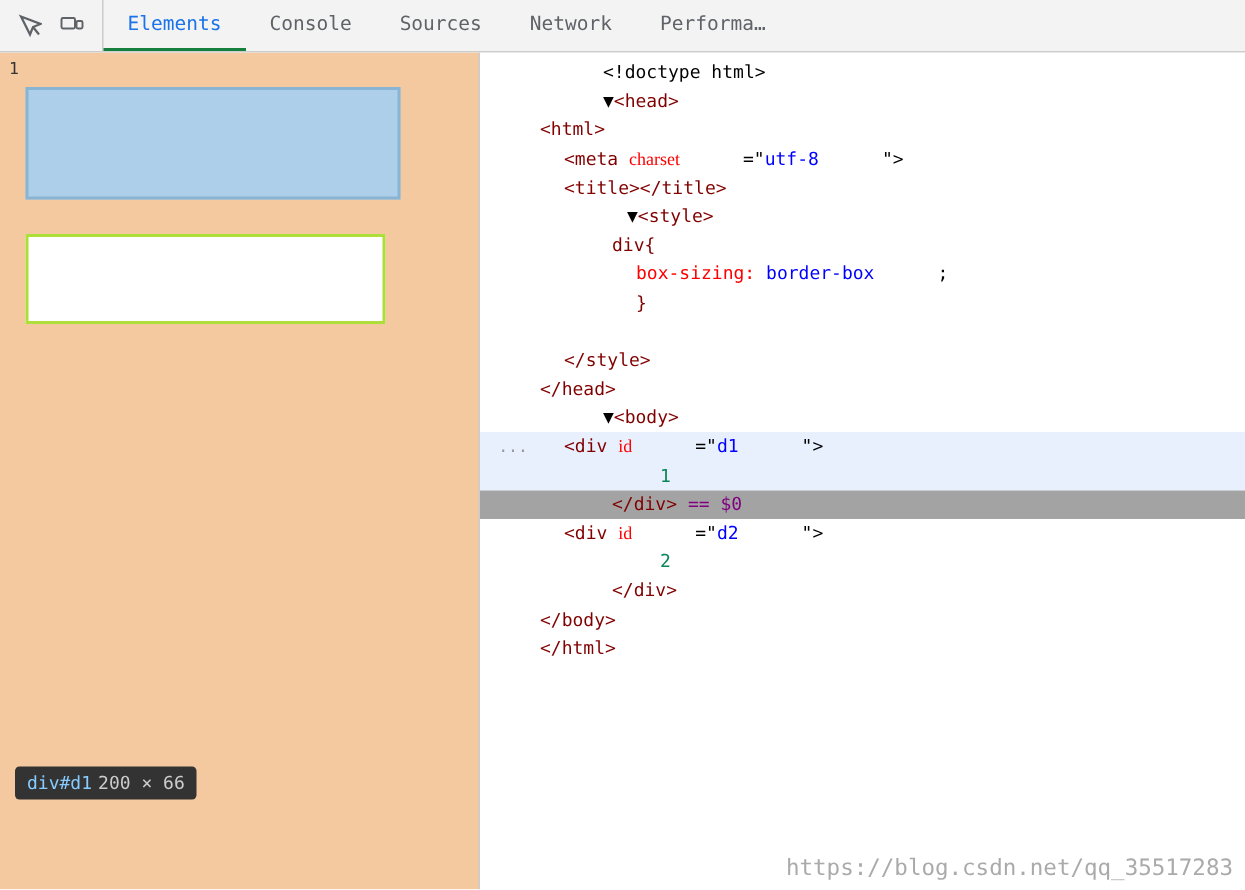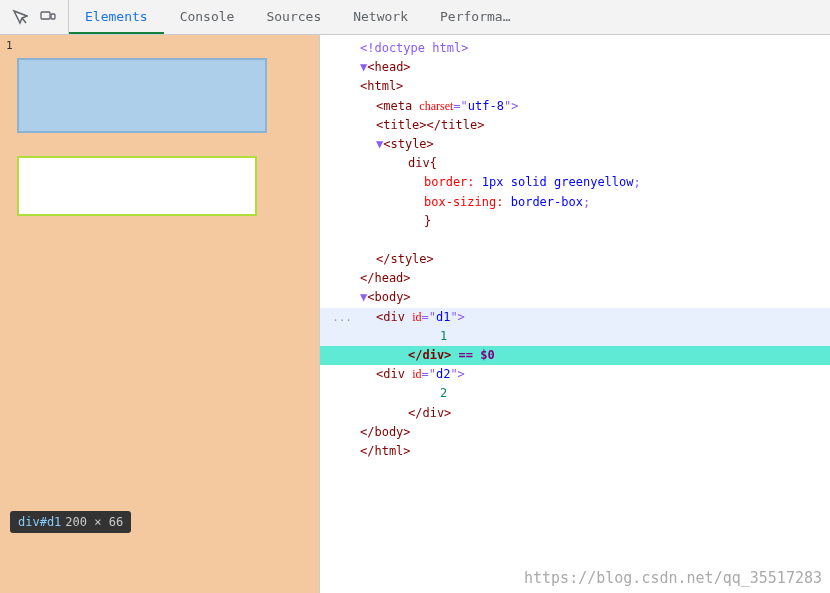--- a/index.html
+++ b/index.html
@@ -122,42 +122,41 @@
       display: flex;
       align-items: baseline;
       padding: 0 4px;
       white-space: pre;
       font-size: 12px;
     }
     .code-line.highlighted {
       background: #e8f0fe;
     }
     .code-line.active-selected {
-      background: #5eead4;
-      font-weight: bold;
+      background: #a3a3a3;
     }
     .line-num {
       width: 28px;
       color: #999;
       text-align: right;
       margin-right: 8px;
       font-size: 11px;
       flex-shrink: 0;
     }
     .ellipsis {
       color: #999;
       width: 28px;
       text-align: right;
       margin-right: 8px;
       font-size: 11px;
     }
     .code-content { flex: 1; }
 
     
-    .c-gray { color: #8b5cf6; }
+    .c-gray { color: #000000; margin-left: 42px; }
     .c-tag { color: #800000; }
     .c-attr-name { color: #ff0000; font-family: Liberation Serif, serif; }
     .c-attr-value { color: #0000ff; }
     .c-prop-name { color: #ff0000; }
     .c-prop-value { color: #0000ff; }
     .c-number { color: #098658; }
     .c-purple { color: #800080; }
     .c-selector { color: #800000; }
 
     .watermark {
@@ -252,24 +251,20 @@
       <span class="code-content" style="padding-left:16px"><span class="c-gray">▼</span><span class="c-tag">&lt;style&gt;</span></span>
     </div>
 
     <div class="code-line">
       <span class="line-num"></span>
       <span class="code-content" style="padding-left:48px"><span class="c-selector">div{</span></span>
     </div>
 
 
 
-    <div class="code-line">
-      <span class="line-num"></span>
-      <span class="code-content" style="padding-left:64px"><span class="c-prop-name">border: </span><span class="c-prop-value">1px solid greenyellow</span><span class="c-gray">;</span></span>
-    </div>
 
 
     <div class="code-line">
       <span class="line-num"></span>
       <span class="code-content" style="padding-left:64px"><span class="c-prop-name">box-sizing: </span><span class="c-prop-value">border-box</span><span class="c-gray">;</span></span>
     </div>
 
     <div class="code-line">
       <span class="line-num"></span>
       <span class="code-content" style="padding-left:64px"><span class="c-selector">}</span></span>

